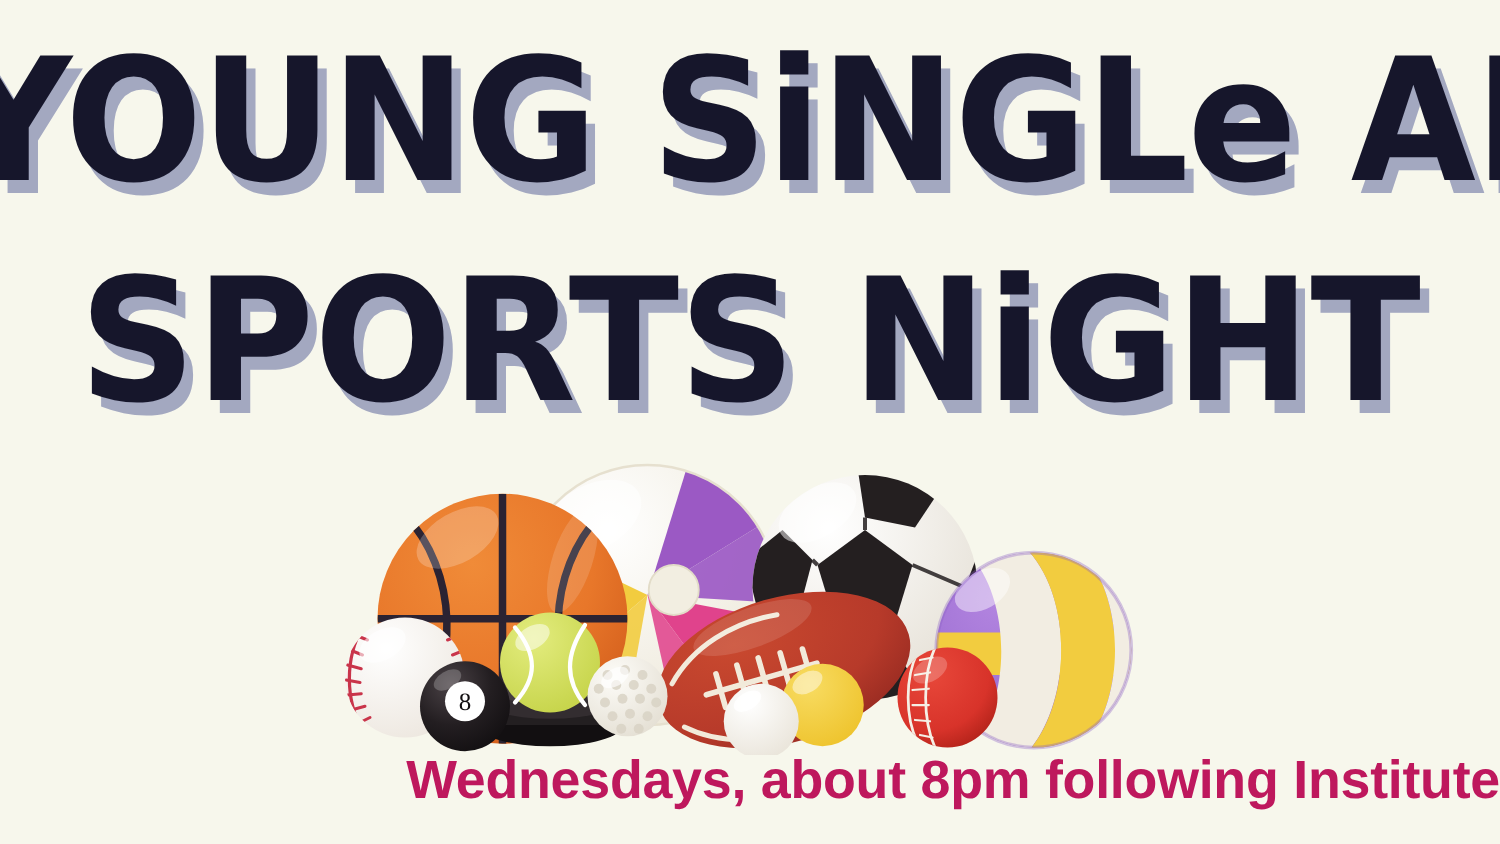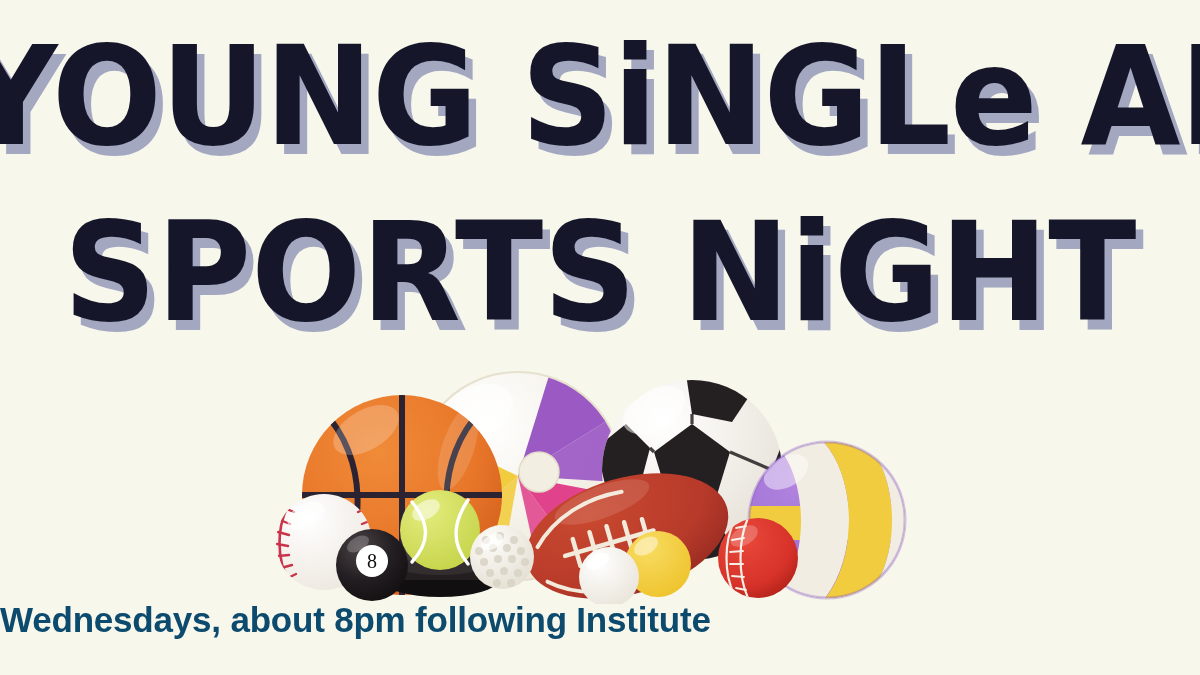--- a/index.html
+++ b/index.html
@@ -69,26 +69,26 @@
     width: 100%;
     height: 100%;
   }
 
   
   .subtitle {
     position: absolute;
     left: 0;
     top: 600px;
     width: 1200px;
-    text-align: left;
+    text-align: right;
     font-family: "Liberation Sans", sans-serif;
     font-weight: 700;
-    font-size: 35px;
+    font-size: 43px;
     letter-spacing: -0.2px;
-    color: #0c4a6e;
+    color: #be185d;
     white-space: nowrap;
   }
 </style>
 </head>
 <body>
 
 <div id="poster">
 
   <div class="title-block">
     <span class="title-line title-line-1"><span>YOUNG S</span><span class="lc">i</span><span>NGL</span><span class="lc">e</span><span> ADULT</span></span>

